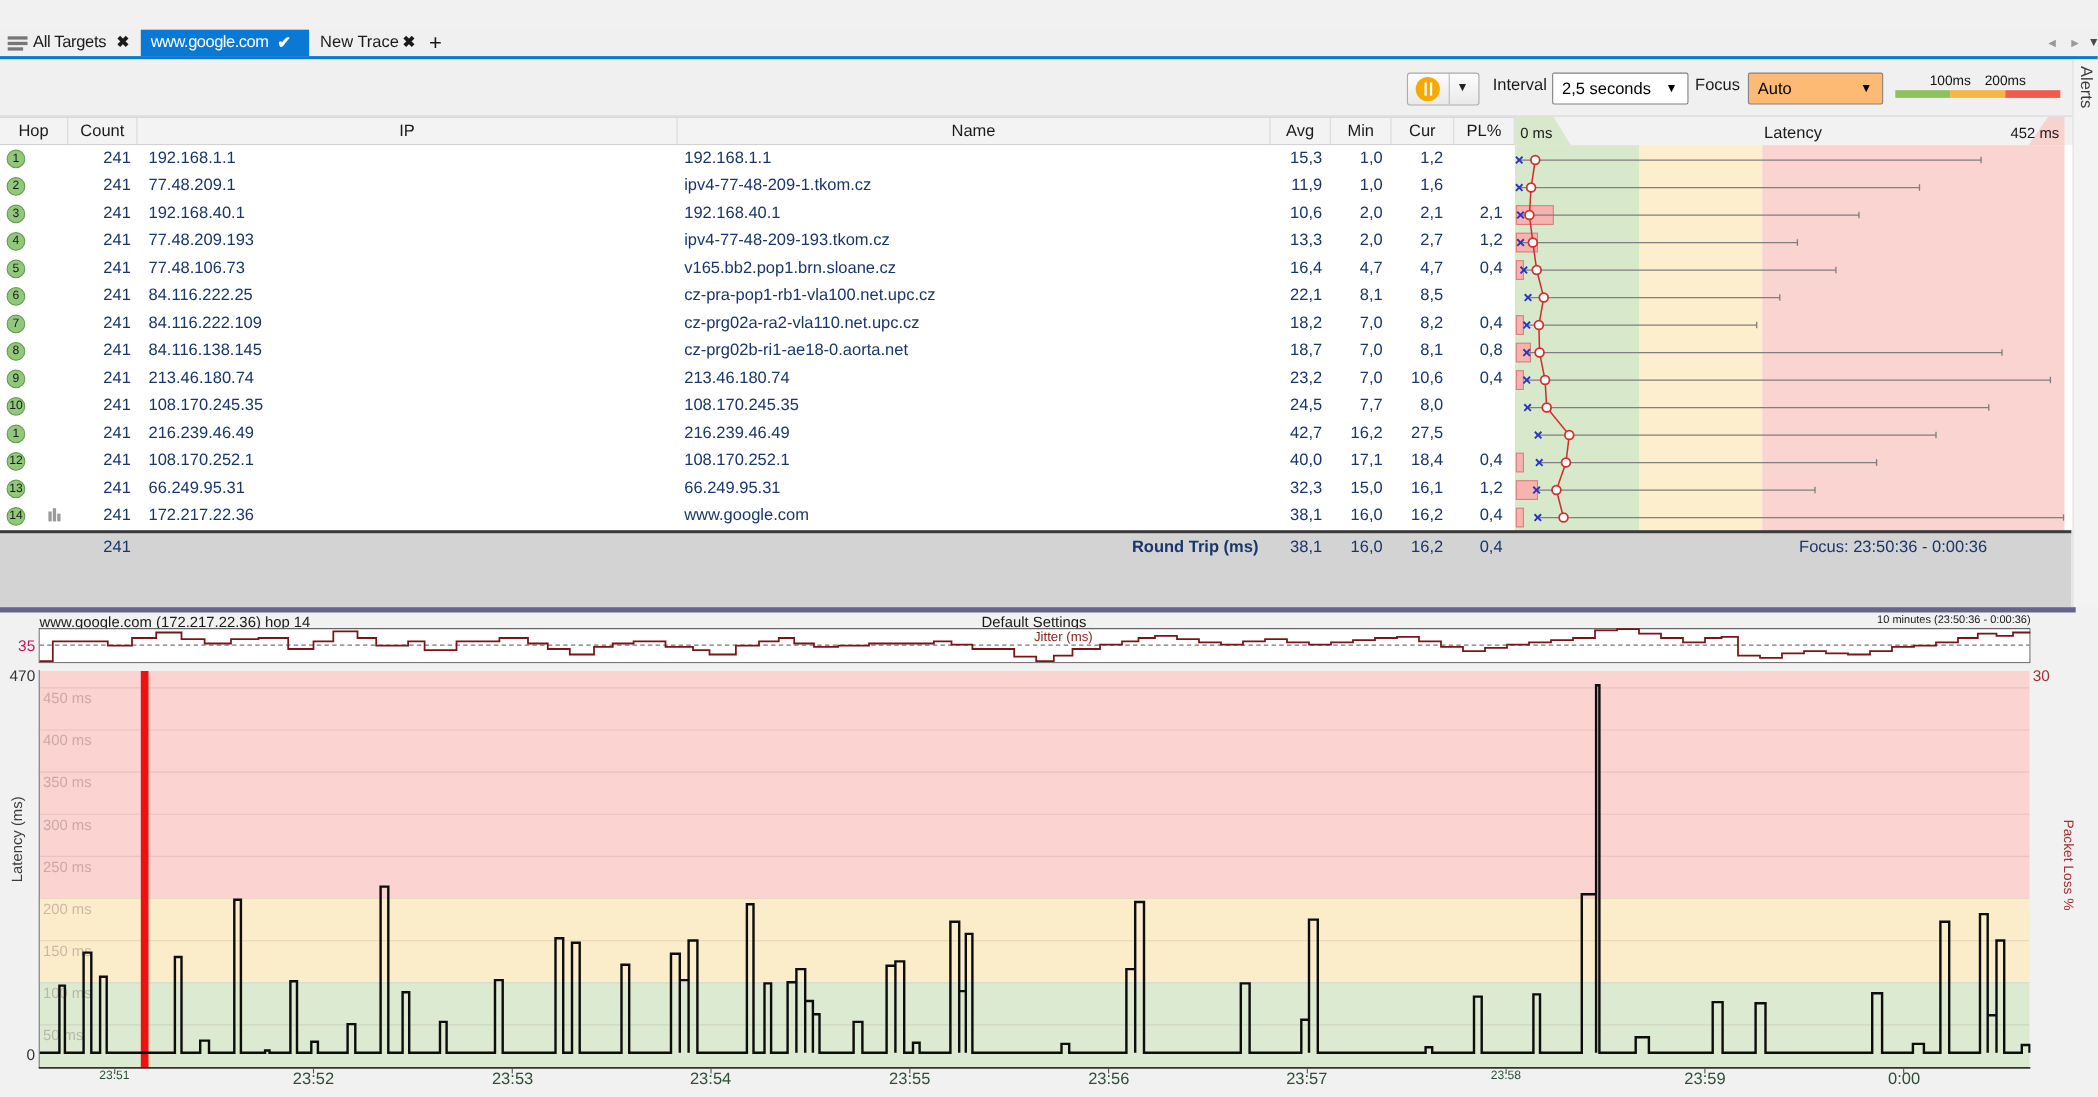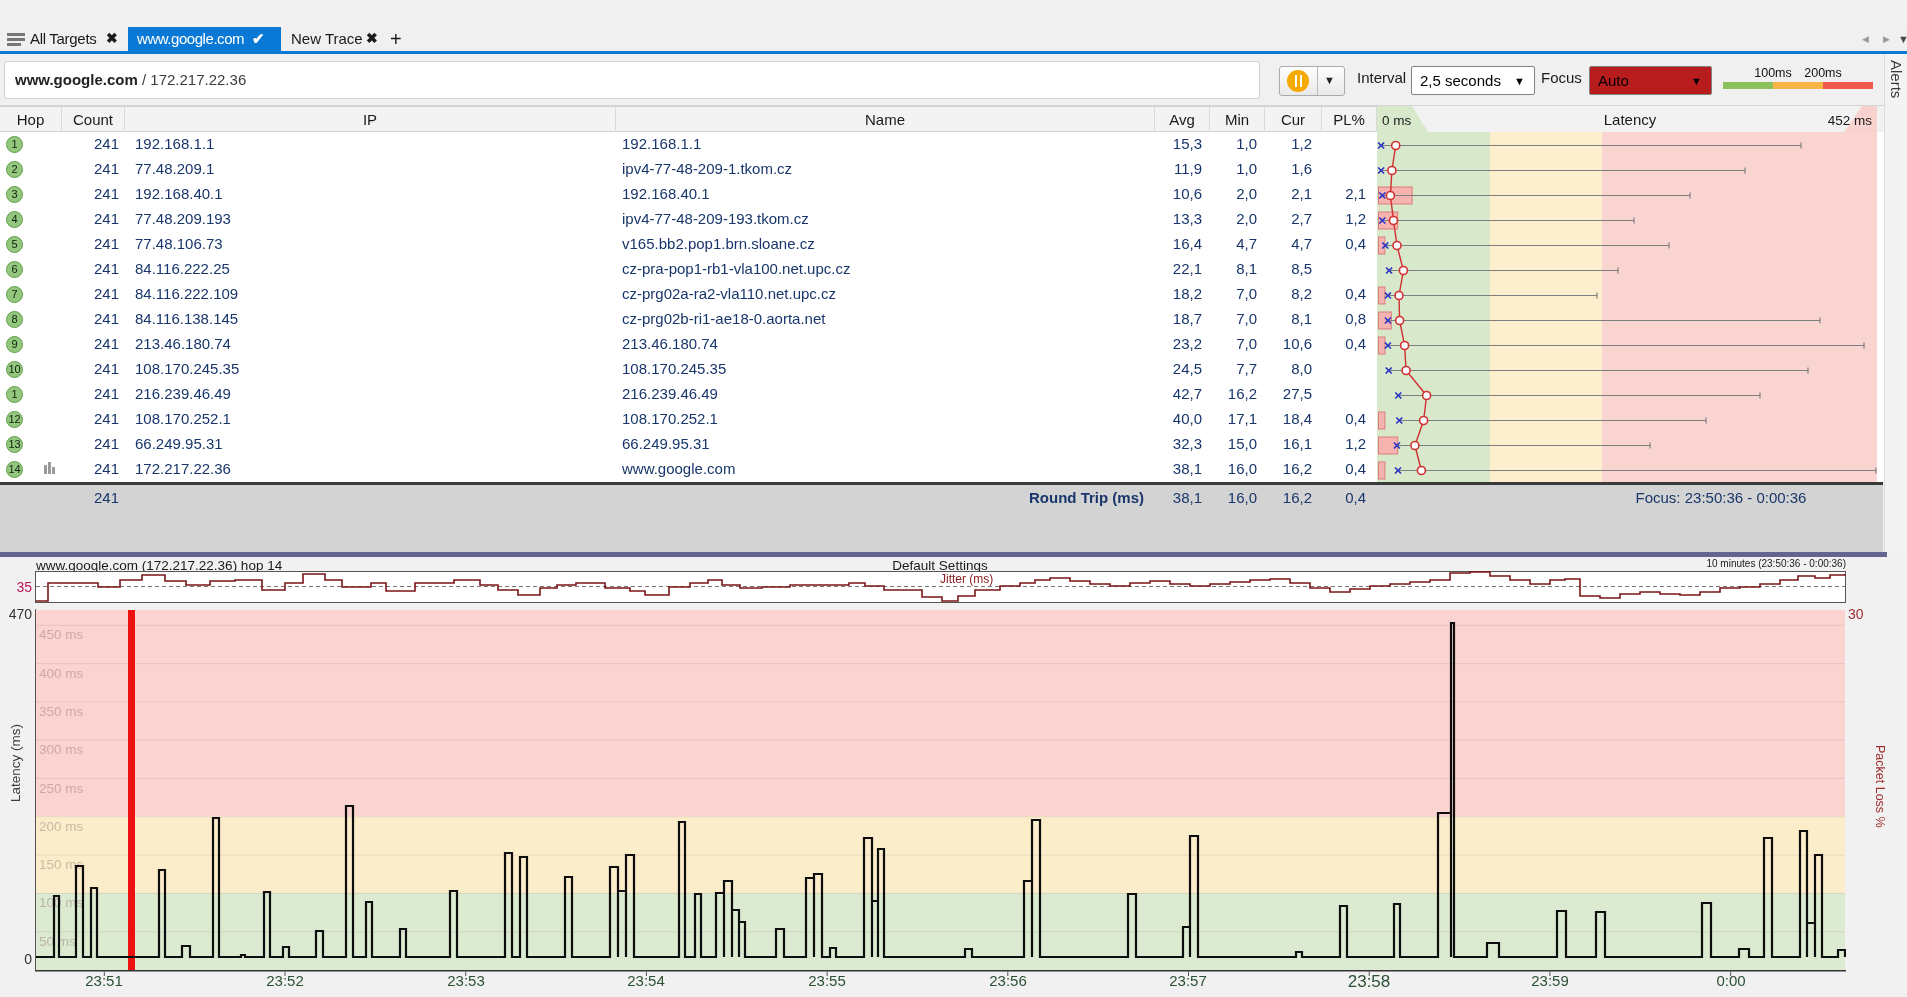--- a/index.html
+++ b/index.html
@@ -22,37 +22,34 @@
 <span class="abs" style="left:291px;top:3px">New Trace</span>
 <span class="abs" style="left:366px;top:3px;font-weight:bold;font-size:14px">✖</span>
 <span class="abs" style="left:390px;top:1px;font-size:20px">+</span>
 <span class="abs" style="left:1862px;top:7px;color:#9a9a9a;font-size:9px">◀</span>
 <span class="abs" style="left:1883px;top:7px;color:#9a9a9a;font-size:9px">▶</span>
 <span class="abs" style="left:1898px;top:6px;color:#4a4a4a;font-size:11px">▼</span>
 </div>
 <div class="abs" style="left:0;top:51px;width:1907px;height:3px;background:#0a79d5"></div>
 
 <div class="abs" style="left:0;top:54px;width:1907px;height:51px;background:#f0f0f0;border-bottom:1px solid #d5d5d5">
- <div class="abs" style="left:4px;top:7px;width:1254px;height:36px;background:#fff;border:1px solid #d2d2d2;border-radius:2px;font-size:15px;line-height:36px">
-   <span style="margin-left:10px;font-weight:bold;color:#222">www.google.com</span><span style="color:#3c3c3c">&nbsp;/ 172.217.22.36</span>
- </div>
 
  <div class="abs" style="left:1279px;top:12px;width:64px;height:28px;background:linear-gradient(#fdfdfd,#e9e9e9);border:1px solid #ababab;border-radius:3px">
    <span class="abs" style="left:7px;top:3px;width:22px;height:22px;border-radius:50%;background:#f6a900"></span>
    <span class="abs" style="left:14.5px;top:8px;width:2.5px;height:12px;background:#fff"></span>
    <span class="abs" style="left:19.5px;top:8px;width:2.5px;height:12px;background:#fff"></span>
    <span class="abs" style="left:37px;top:0;width:1px;height:28px;background:#bbb"></span>
    <span class="abs" style="left:44px;top:7px;color:#222;font-size:11px">▼</span>
  </div>
  <span class="abs" style="left:1357px;top:15px;font-size:15px;color:#1a1a1a">Interval</span>
  <div class="abs" style="left:1411px;top:12px;width:122px;height:27px;background:#fff;border:1px solid #828282;border-radius:2px;font-size:15px;line-height:27px">
    <span style="margin-left:8px">2,5 seconds</span><span class="abs" style="right:9px;top:1px;font-size:11px">▼</span>
  </div>
  <span class="abs" style="left:1541px;top:15px;font-size:15px;color:#1a1a1a">Focus</span>
- <div class="abs" style="left:1589px;top:12px;width:121px;height:27px;background:#b91c1c;border:1px solid #828282;border-radius:2px;font-size:15px;line-height:27px">
+ <div class="abs" style="left:1589px;top:12px;width:121px;height:27px;background:#fdba74;border:1px solid #828282;border-radius:2px;font-size:15px;line-height:27px">
    <span style="margin-left:8px">Auto</span><span class="abs" style="right:9px;top:1px;font-size:11px">▼</span>
  </div>
  <span class="abs" style="left:1733px;top:12px;width:80px;text-align:center;font-size:12.5px;color:#111">100ms</span>
  <span class="abs" style="left:1783px;top:12px;width:80px;text-align:center;font-size:12.5px;color:#111">200ms</span>
  <div class="abs" style="left:1723px;top:28px;width:50px;height:7px;background:#8cc15c"></div>
  <div class="abs" style="left:1773px;top:28px;width:50px;height:7px;background:#f6b545"></div>
  <div class="abs" style="left:1823px;top:28px;width:50px;height:7px;background:#f15b4c"></div>
 </div>
 
 <div class="abs" style="left:1884px;top:54px;width:23px;height:498px;background:#f3f3f4;border-left:1px solid #ddd">
@@ -357,24 +354,24 @@
 <line x1="1153.5" y1="362.5" x2="1153.5" y2="367" stroke="#555" stroke-width="1"></line>
 <line x1="1334.2" y1="362.5" x2="1334.2" y2="367" stroke="#555" stroke-width="1"></line>
 <line x1="1514.9" y1="362.5" x2="1514.9" y2="367" stroke="#555" stroke-width="1"></line>
 <line x1="1695.6" y1="362.5" x2="1695.6" y2="367" stroke="#555" stroke-width="1"></line>
 </svg>
 <span class="abs" style="left:2px;top:606px;width:30px;text-align:right;font-size:14px;color:#333">470</span>
 <span class="abs" style="left:2px;top:951px;width:30px;text-align:right;font-size:14px;color:#333">0</span>
 <span class="abs" style="left:8px;top:724px;writing-mode:vertical-rl;transform:rotate(180deg);font-size:13.5px;color:#3c3c3c">Latency (ms)</span>
 <span class="abs" style="left:1848px;top:606px;font-size:14px;color:#a03030">30</span>
 <span class="abs" style="left:1873px;top:745px;writing-mode:vertical-rl;font-size:12.5px;color:#a03030">Packet Loss %</span>
-<div style="position:absolute;left:64px;top:972px;width:80px;text-align:center;font-size:15px;color:#2b5134">23:51</div>
+<div style="position:absolute;left:64px;top:972px;width:80px;text-align:center;font-size:11px;color:#2b5134">23:51</div>
 <div style="position:absolute;left:245px;top:972px;width:80px;text-align:center;font-size:15px;color:#2b5134">23:52</div>
 <div style="position:absolute;left:426px;top:972px;width:80px;text-align:center;font-size:15px;color:#2b5134">23:53</div>
 <div style="position:absolute;left:606px;top:972px;width:80px;text-align:center;font-size:15px;color:#2b5134">23:54</div>
 <div style="position:absolute;left:787px;top:972px;width:80px;text-align:center;font-size:15px;color:#2b5134">23:55</div>
 <div style="position:absolute;left:968px;top:972px;width:80px;text-align:center;font-size:15px;color:#2b5134">23:56</div>
 <div style="position:absolute;left:1148px;top:972px;width:80px;text-align:center;font-size:15px;color:#2b5134">23:57</div>
-<div style="position:absolute;left:1329px;top:972px;width:80px;text-align:center;font-size:17px;color:#2b5134">23:58</div>
+<div style="position:absolute;left:1329px;top:972px;width:80px;text-align:center;font-size:11px;color:#2b5134">23:58</div>
 <div style="position:absolute;left:1510px;top:972px;width:80px;text-align:center;font-size:15px;color:#2b5134">23:59</div>
 <div style="position:absolute;left:1691px;top:972px;width:80px;text-align:center;font-size:15px;color:#2b5134">0:00</div>
 
 </div>
 
 </body></html>

